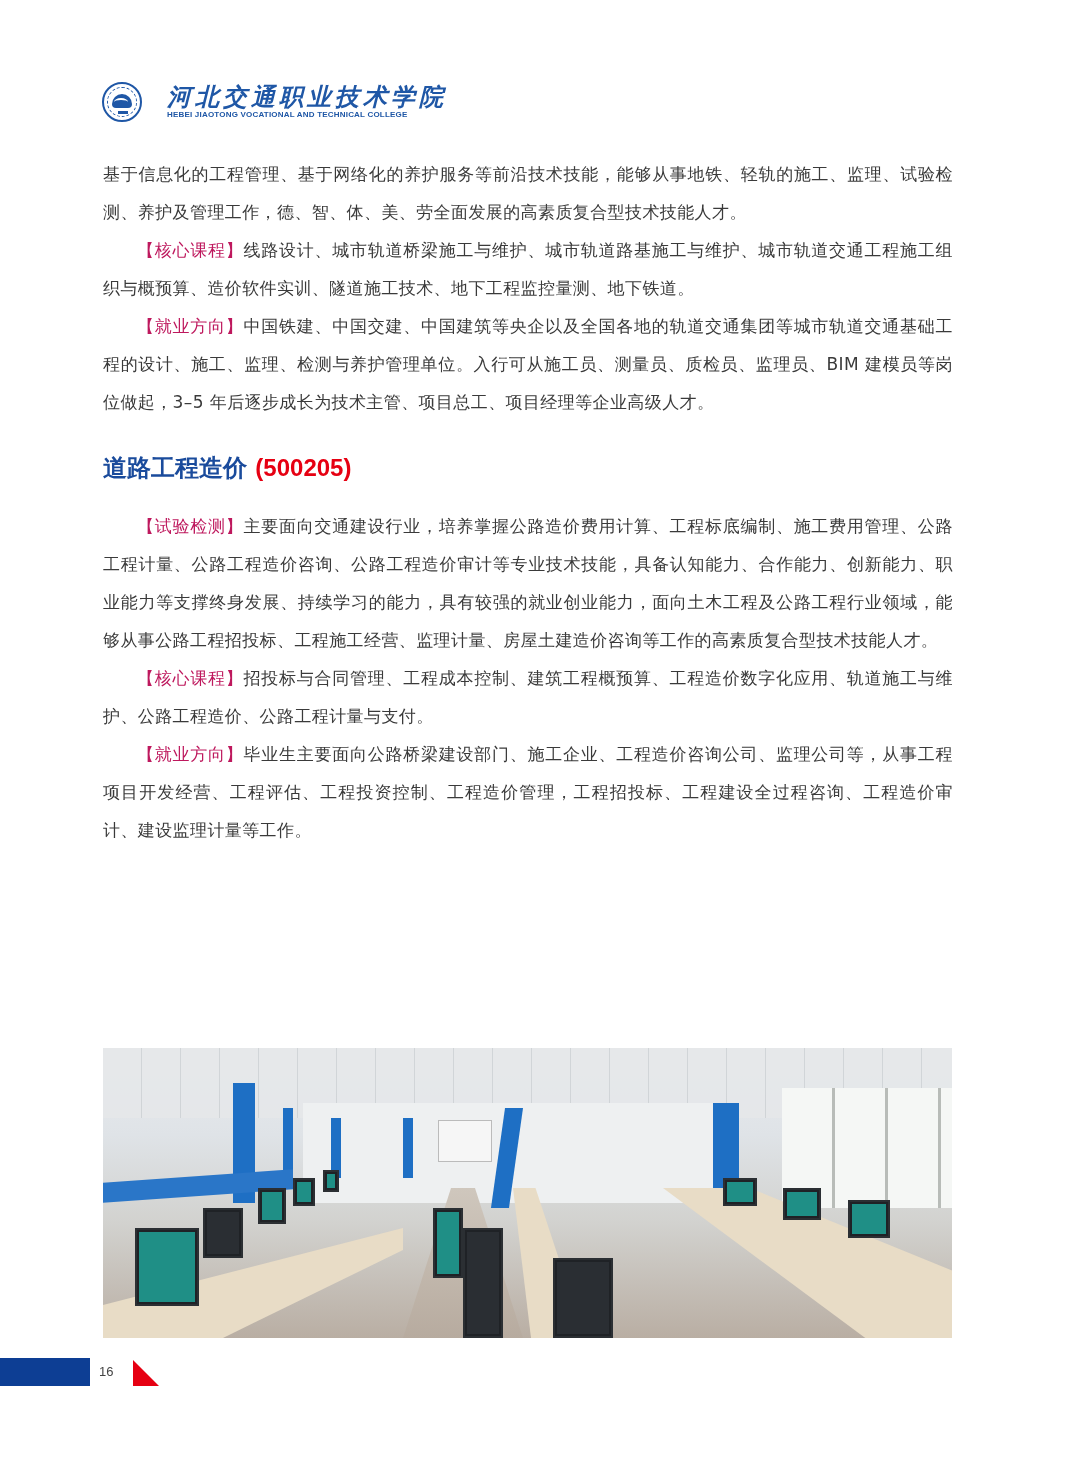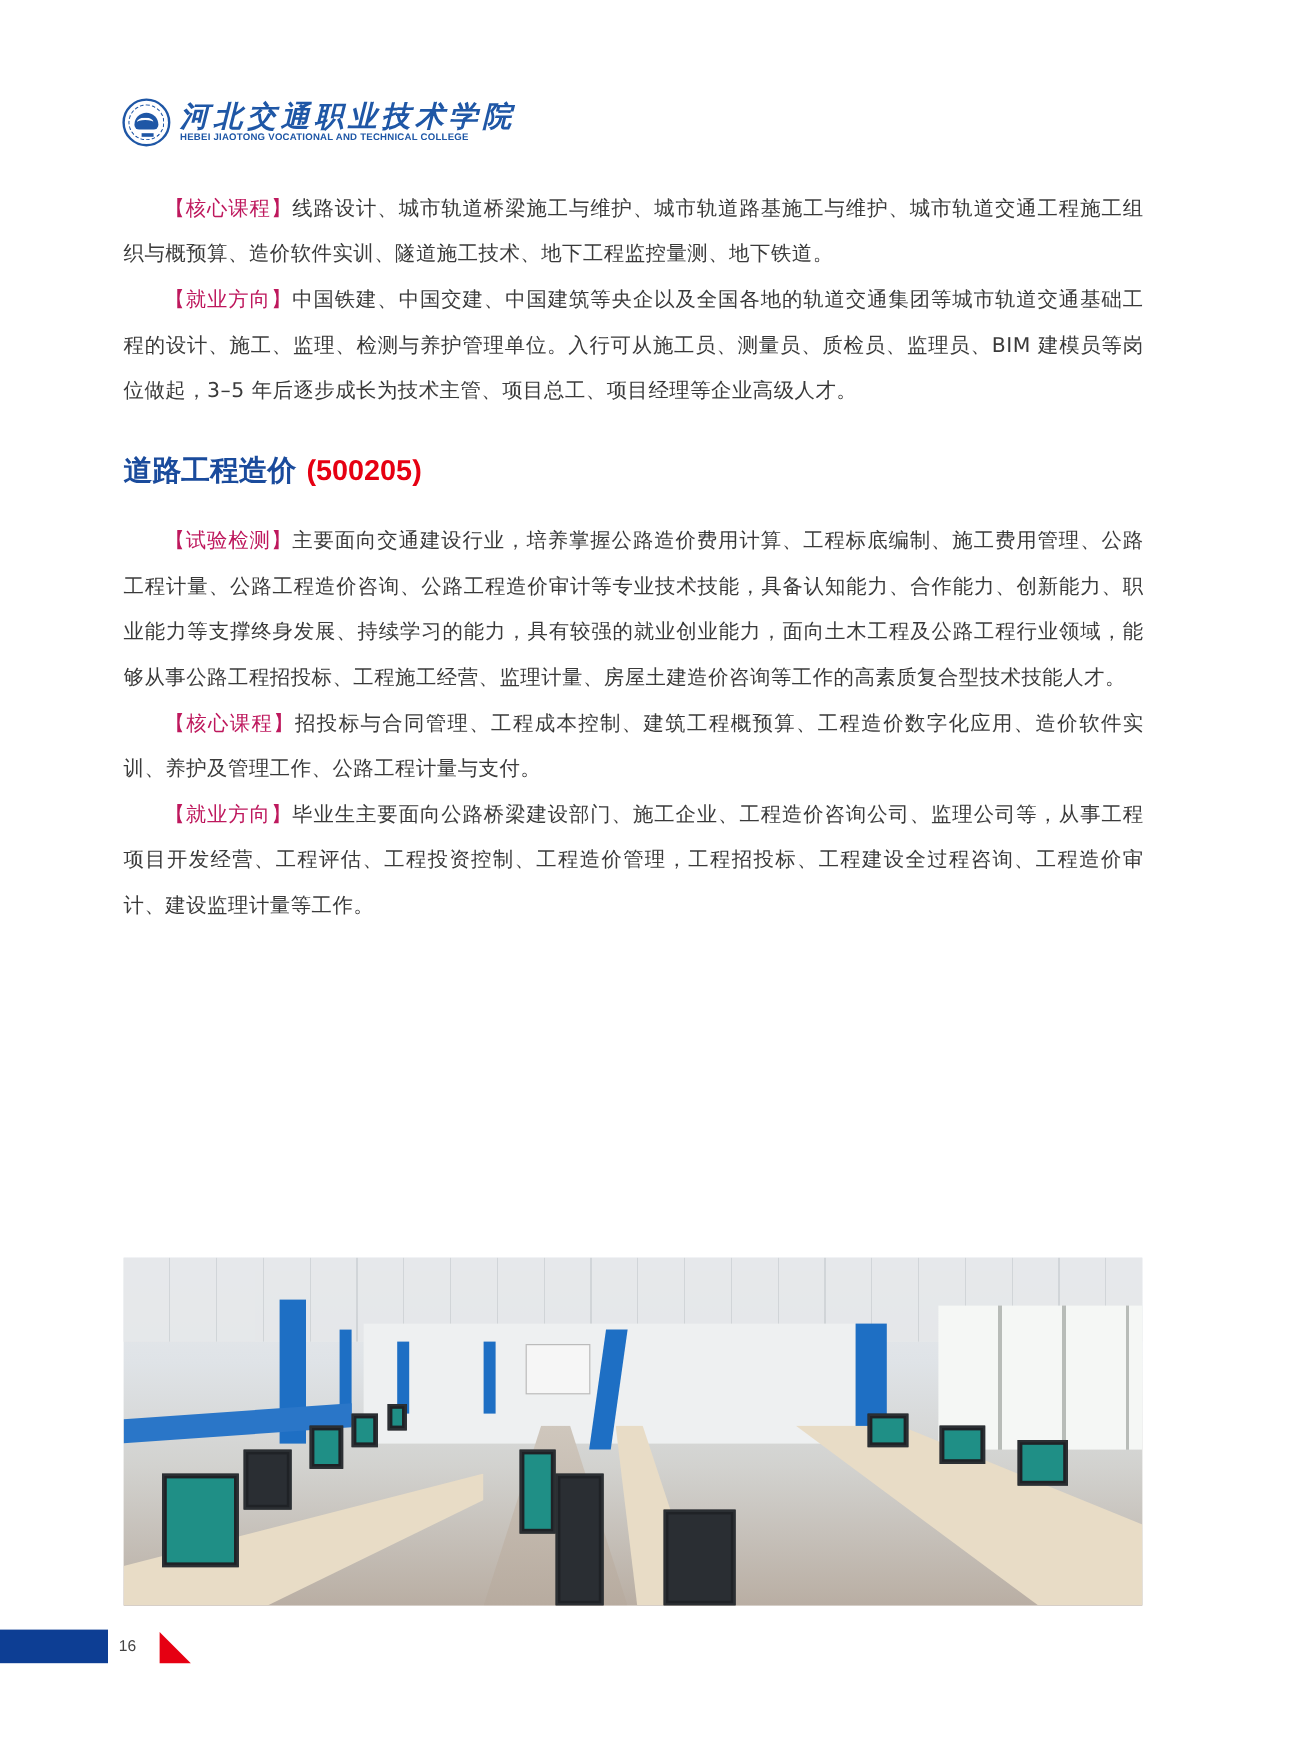--- a/index.html
+++ b/index.html
@@ -8,21 +8,21 @@
 
   .header { position: absolute; left: 102px; top: 82px; display: flex; align-items: center; }
   .logo-emblem { width: 40px; height: 40px; border-radius: 50%; border: 2px solid #1f57a6;
                  position: relative; box-sizing: border-box; background: #ffffff; }
   .logo-emblem .ring { position: absolute; inset: 3px; border-radius: 50%; border: 1px dashed #1f57a6; }
   .logo-emblem .core { position: absolute; left: 8px; top: 10px; width: 20px; height: 14px;
                        border-radius: 10px 10px 4px 4px; background: #1f57a6; }
   .logo-emblem .wave { position: absolute; left: 10px; top: 14px; width: 14px; height: 6px;
                        border-top: 2px solid #ffffff; border-radius: 50%; }
   .logo-emblem .base { position: absolute; left: 14px; top: 27px; width: 10px; height: 3px; background: #1f57a6; }
-  .logo-text { margin-left: 8px; color: #1f57a6; }
+  .logo-text { margin-left: 25px; color: #1f57a6; }
   .logo-cn { font-family: "DejaVu Serif", serif; font-size: 24px; font-weight: bold; letter-spacing: 4px; line-height: 26px; font-style: italic; }
   .logo-en { font-family: "Liberation Sans", sans-serif; font-size: 8px; font-weight: bold; letter-spacing: 0.2px; line-height: 10px; }
 
   .content { position: absolute; left: 103px; top: 155px; width: 850px; }
   .p { font-size: 17px; line-height: 38px; color: #3a3a3a; text-align: justify; margin: 0; letter-spacing: 0.4px; }
   .p.indent { text-indent: 34px; }
   .tag { font-weight: normal; color: #be185d; }
 
   .section-title { text-align: left; margin: 30px 0 22px 0; font-size: 24px; font-weight: bold; line-height: 34px; }
   .section-title .name { color: #1a4b9c; }
@@ -63,30 +63,31 @@
       <div class="wave"></div>
       <div class="base"></div>
   </div>
   <div class="logo-text">
     <div class="logo-cn">河北交通职业技术学院</div>
     <div class="logo-en">HEBEI JIAOTONG VOCATIONAL AND TECHNICAL COLLEGE</div>
   </div>
 </div>
 
 <div class="content">
+  <p class="p">基于信息化的工程管理、基于网络化的养护服务等前沿技术技能，能够从事地铁、轻轨的施工、监理、试验检测、养护及管理工作，德、智、体、美、劳全面发展的高素质复合型技术技能人才。</p>
   <p class="p indent"><span class="tag">【核心课程】</span><span>线路设计、城市轨道桥梁施工与维护、城市轨道路基施工与维护、城市轨道交通工程施工组织与概预算、造价软件实训、隧道施工技术、地下工程监控量测、地下铁道。</span></p>
   <p class="p indent"><span class="tag">【就业方向】</span><span>中国铁建、中国交建、中国建筑等央企以及全国各地的轨道交通集团等城市轨道交通基础工程的设计、施工、监理、检测与养护管理单位。入行可从施工员、测量员、质检员、监理员、BIM 建模员等岗位做起，3–5 年后逐步成长为技术主管、项目总工、项目经理等企业高级人才。</span></p>
 
   <div class="section-title">
     <span class="name">道路工程造价</span>
     <span class="code">(500205)</span>
   </div>
 
   <p class="p indent"><span class="tag">【试验检测】</span><span>主要面向交通建设行业，培养掌握公路造价费用计算、工程标底编制、施工费用管理、公路工程计量、公路工程造价咨询、公路工程造价审计等专业技术技能，具备认知能力、合作能力、创新能力、职业能力等支撑终身发展、持续学习的能力，具有较强的就业创业能力，面向土木工程及公路工程行业领域，能够从事公路工程招投标、工程施工经营、监理计量、房屋土建造价咨询等工作的高素质复合型技术技能人才。</span></p>
-  <p class="p indent"><span class="tag">【核心课程】</span><span>招投标与合同管理、工程成本控制、建筑工程概预算、工程造价数字化应用、造价软件实训、养护及管理工作、公路工程计量与支付。</span></p>
+  <p class="p indent"><span class="tag">【核心课程】</span><span>招投标与合同管理、工程成本控制、建筑工程概预算、工程造价数字化应用、轨道施工与维护、公路工程造价、公路工程计量与支付。</span></p>
   <p class="p indent"><span class="tag">【就业方向】</span><span>毕业生主要面向公路桥梁建设部门、施工企业、工程造价咨询公司、监理公司等，从事工程项目开发经营、工程评估、工程投资控制、工程造价管理，工程招投标、工程建设全过程咨询、工程造价审计、建设监理计量等工作。</span></p>
 </div>
 
 <div class="photo">
   <div class="ceiling"></div>
   <div class="wall-back"></div>
   <div class="screen"></div>
   <div class="window"></div>
   <div class="pillar" style="left:130px;top:35px;width:22px;height:120px;"></div>
   <div class="pillar" style="left:180px;top:60px;width:10px;height:80px;"></div>

